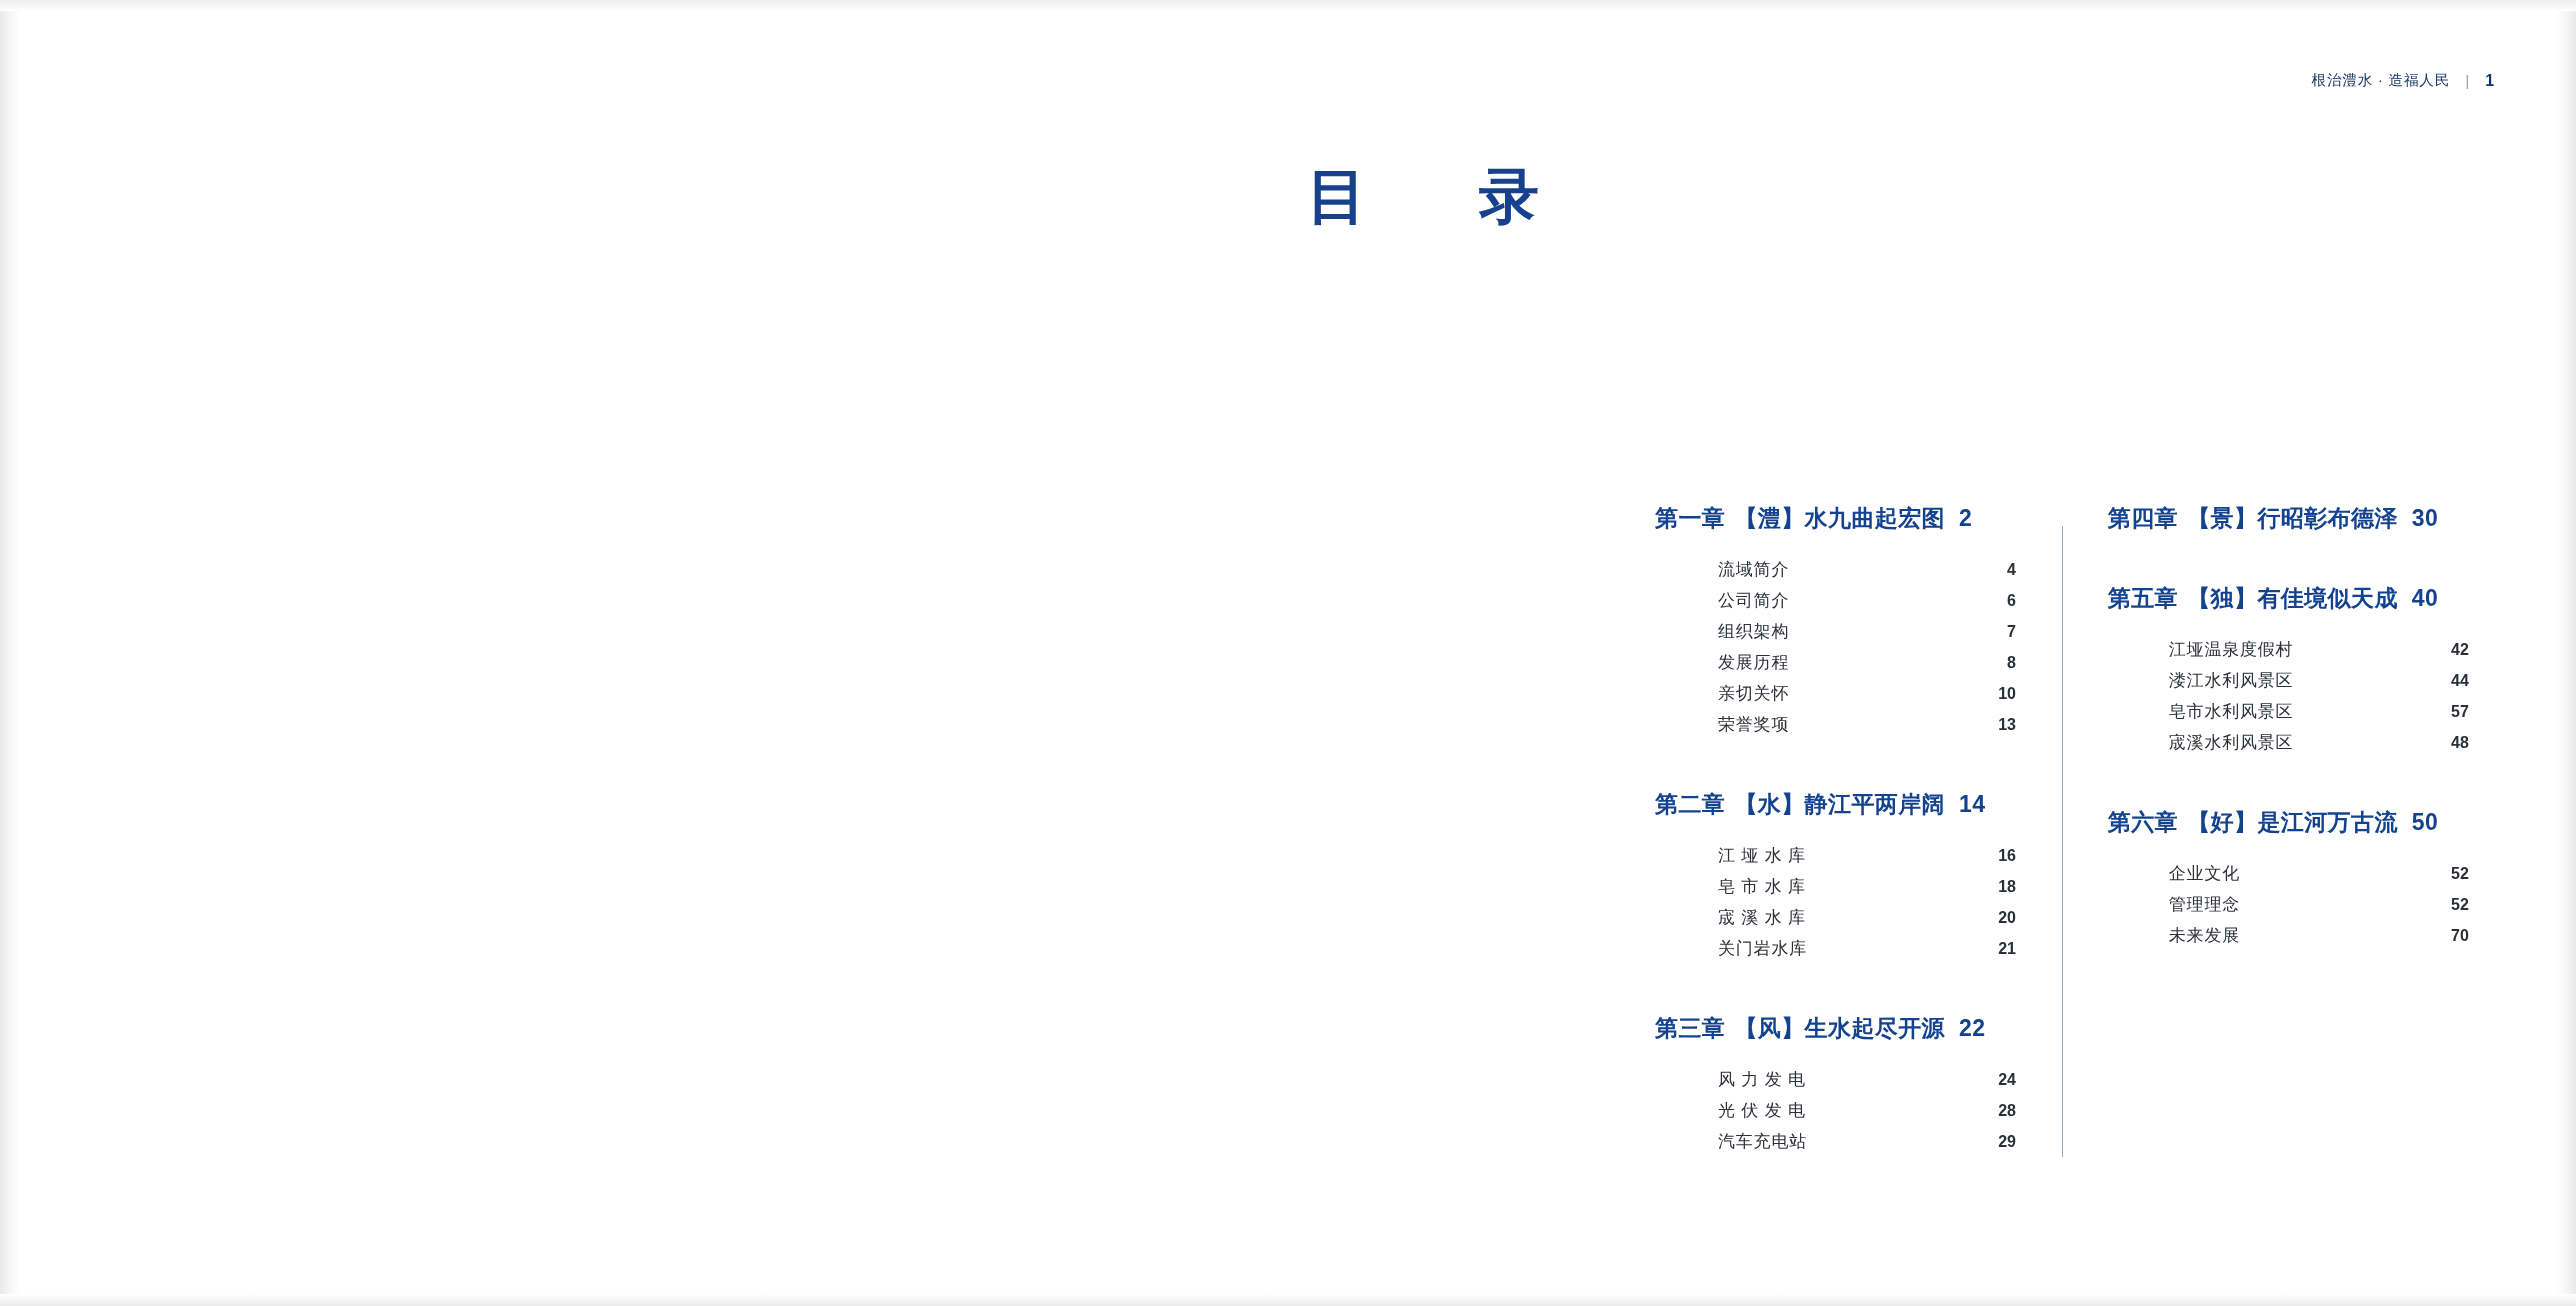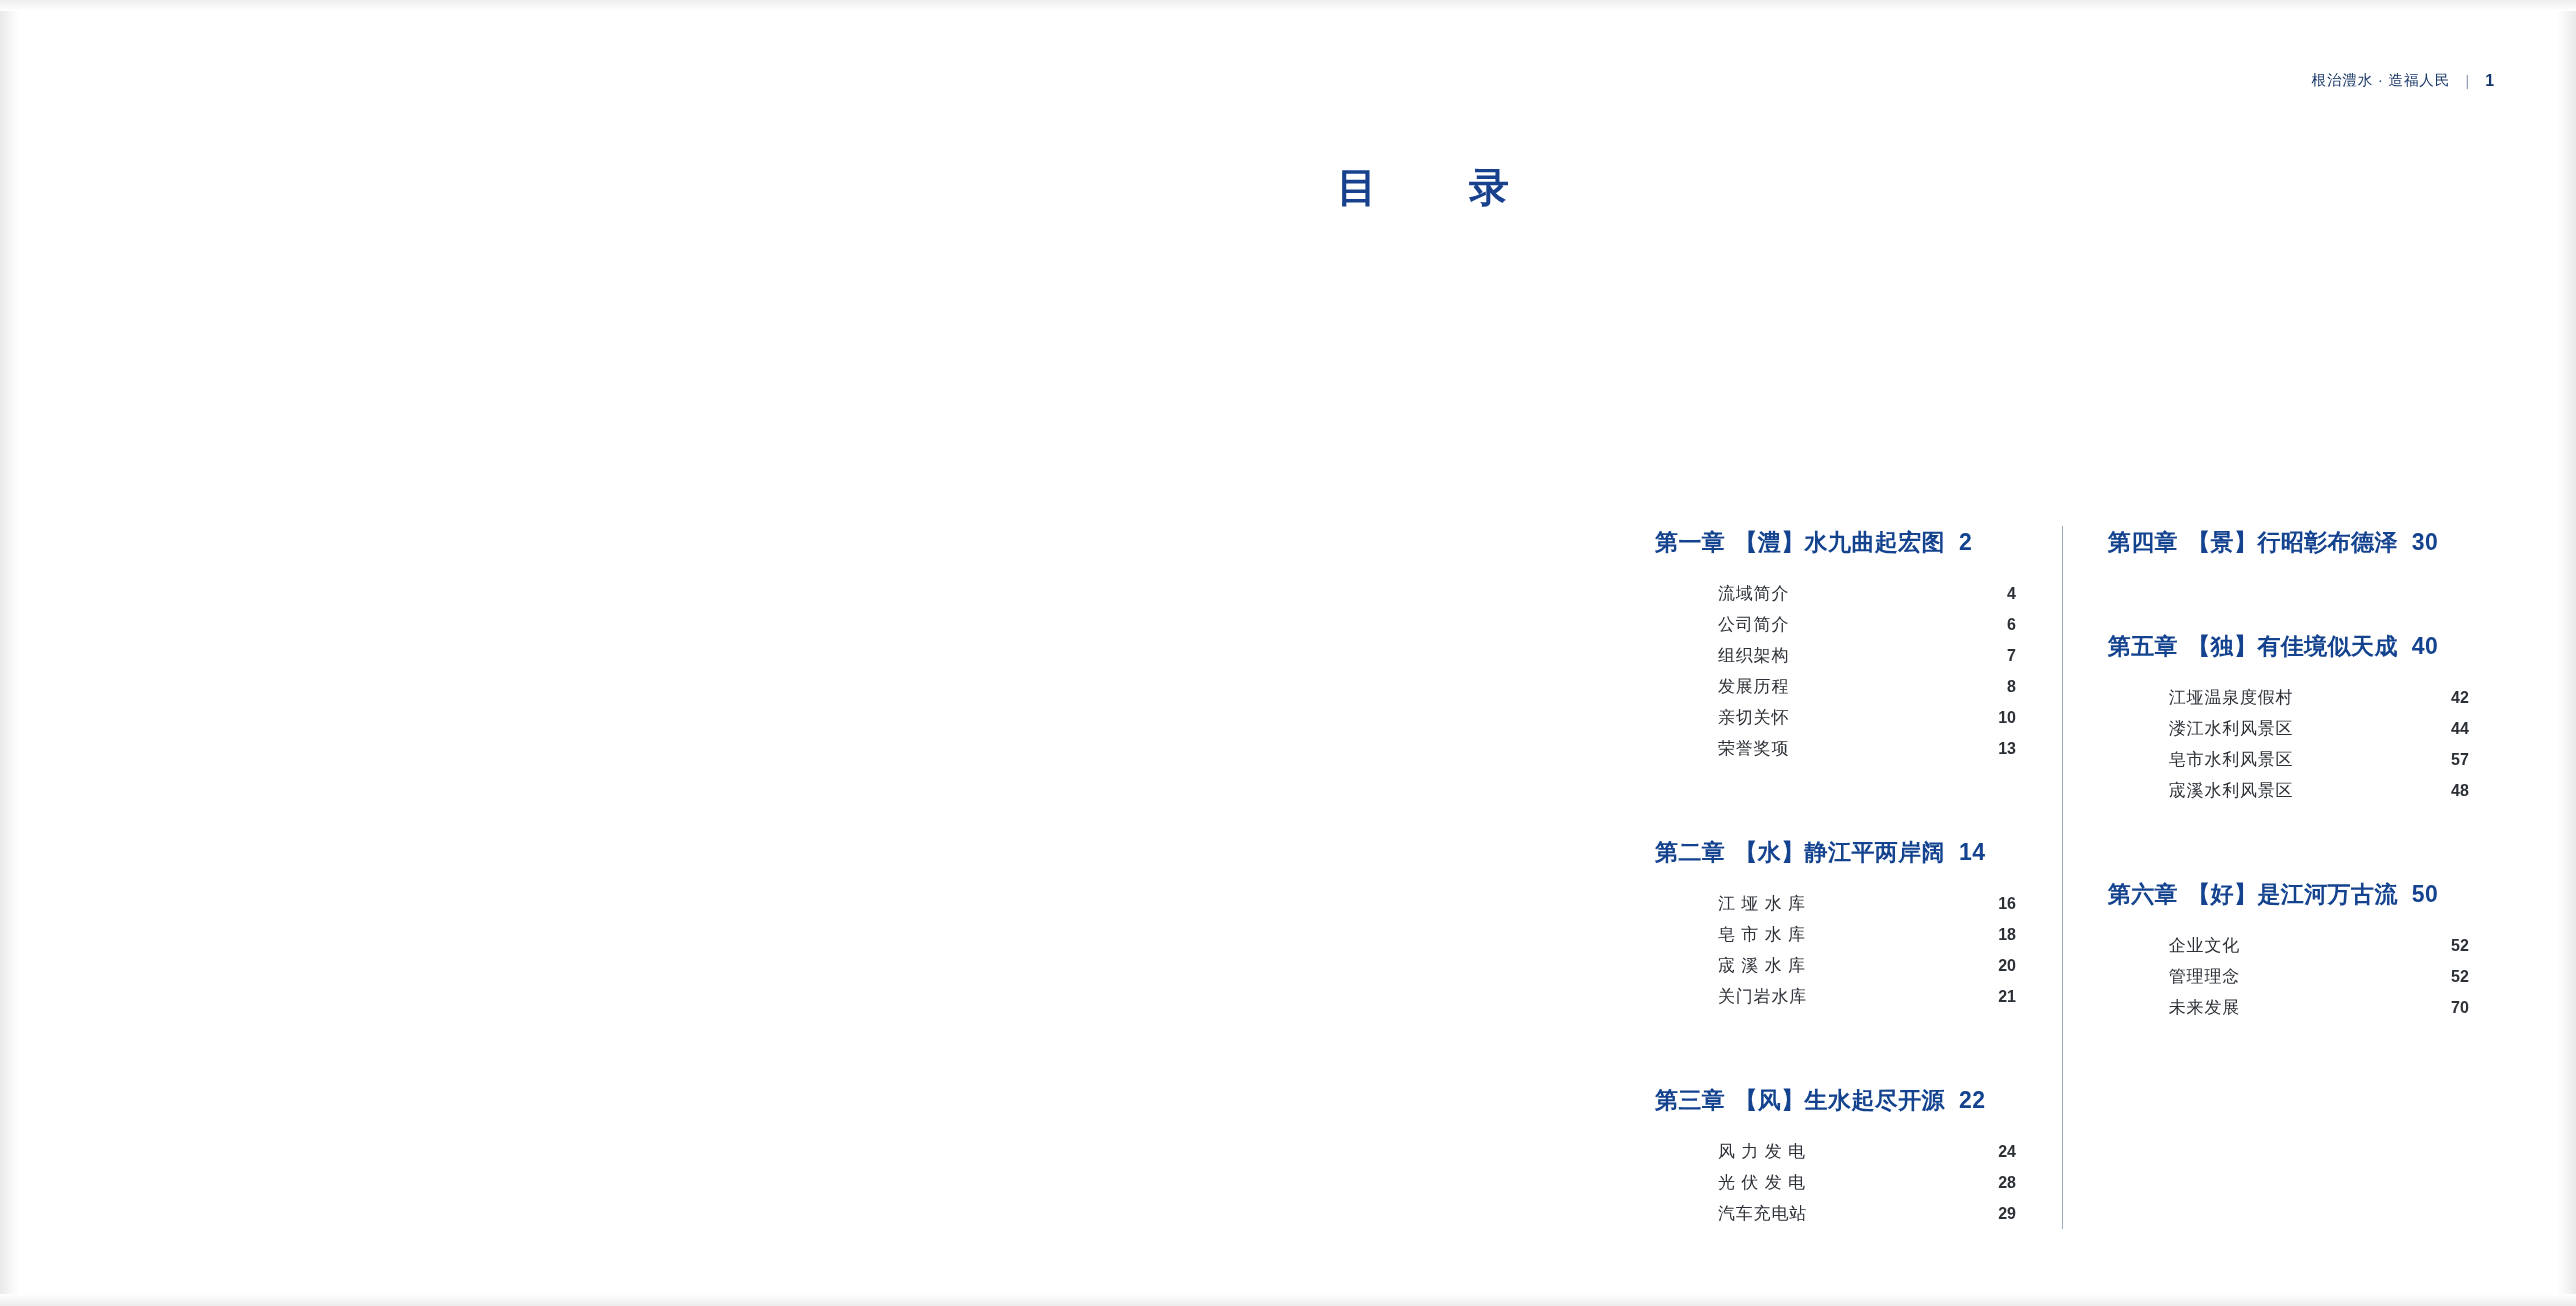--- a/index.html
+++ b/index.html
@@ -76,21 +76,21 @@
     font-weight: bold;
   }
 
   
   .toc-title {
     position: absolute;
     left: 1436px;
     top: 167px;
     transform: translateX(-50%);
     color: #17418d;
-    font-size: 40px;
+    font-size: 60px;
     font-weight: bold;
     letter-spacing: 26px;
     white-space: nowrap;
     line-height: 1;
   }
 
   
   .columns {
     position: absolute;
     left: 1655px;
@@ -121,21 +121,21 @@
 
   .chapter-head {
     display: flex;
     align-items: baseline;
     color: #13428f;
     font-weight: bold;
     font-size: 23px;
     white-space: nowrap;
     letter-spacing: 0.4px;
   }
-  .chapter-head .ch-label { margin-right: 9.2px; margin-top: 24px; }
+  .chapter-head .ch-label { margin-right: 9.2px; }
   .chapter-head .ch-title { flex: 0 0 auto; }
   .chapter-head .ch-page {
     margin-left: 14px;
     font-size: 23px;
     font-weight: bold;
   }
 
   .entries {
     margin-top: 20px;
     padding-left: 63px;

